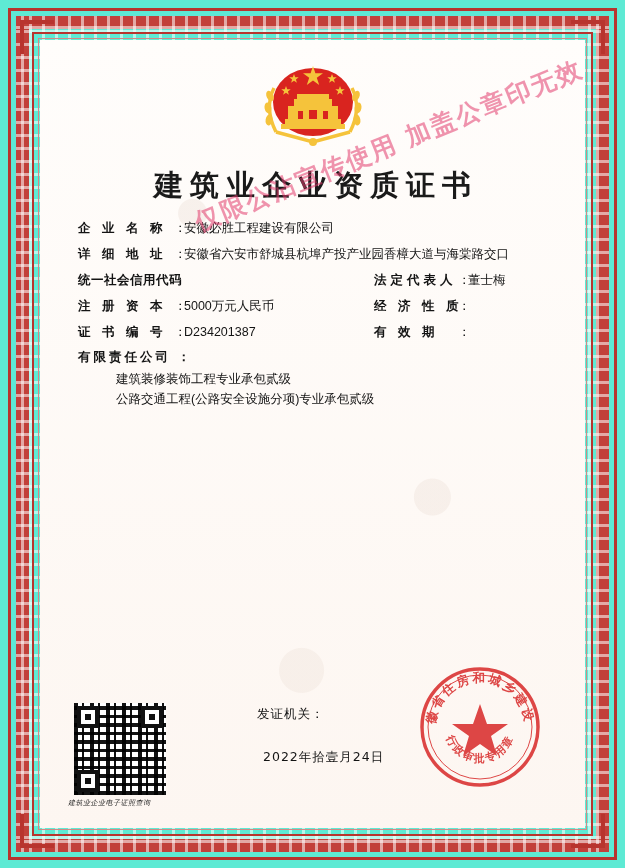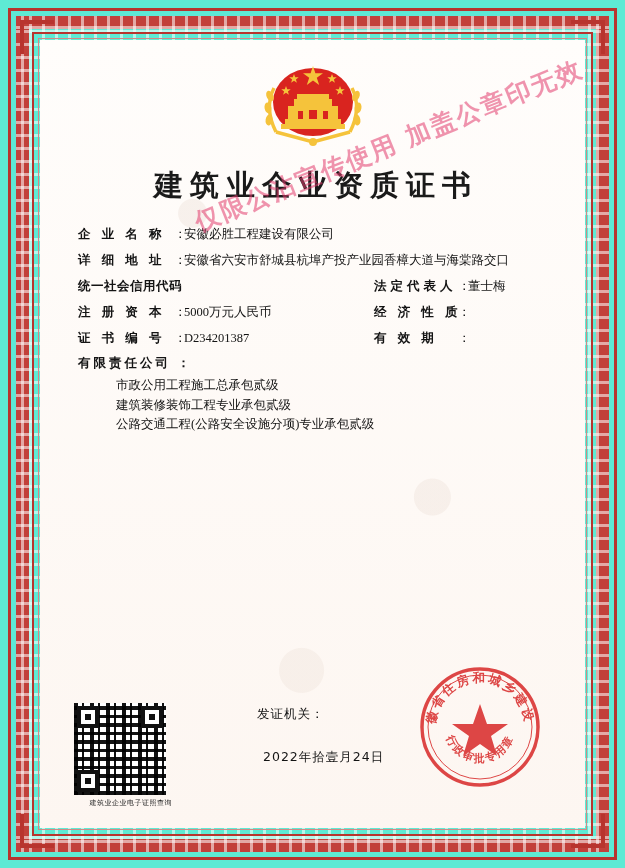--- a/index.html
+++ b/index.html
@@ -113,22 +113,22 @@
     letter-spacing: 7px;
     color: #1a1a1a;
     text-indent: 7px;
   }
 
   
   .fields {
     position: absolute;
     left: 38px;
     right: 30px;
-    top: 186px;
-    font-family: Liberation Serif, serif;
+    top: 180px;
+    font-family: Liberation Sans, sans-serif;
     font-size: 12.5px;
     color: #141414;
   }
   .row {
     display: flex;
     align-items: flex-start;
     margin-bottom: 9px;
     line-height: 1.35;
   }
   .label {
@@ -176,21 +176,22 @@
     white-space: nowrap;
     pointer-events: none;
   }
 
   
   .qr-wrap {
     position: absolute;
     left: 28px;
     bottom: 20px;
     width: 104px;
-    text-align: right;
+    text-align: left;
+    font-style: italic;
   }
   .qr-code {
     width: 92px;
     height: 92px;
     margin: 0 auto;
     background-color: #ffffff;
     background-image:
       repeating-linear-gradient(90deg, #111 0 4px, #fff 4px 8px, #111 8px 10px, #fff 10px 16px),
       repeating-linear-gradient(0deg, rgba(0,0,0,0.92) 0 4px, rgba(255,255,255,0) 4px 9px, rgba(0,0,0,0.92) 9px 12px, rgba(255,255,255,0) 12px 17px);
     background-blend-mode: multiply;
@@ -358,21 +359,20 @@
           <span class="value">D234201387</span>
         </span>
         <span class="col-right">
           <span class="label">有 效 期</span>
           <span class="colon">：</span>
         </span>
       </div>
 
       <div class="qual-head">有限责任公司 ：</div>
       <ul class="qual-list">
-        <li>市政公用工程施工总承包贰级</li>
         <li>建筑装修装饰工程专业承包贰级</li>
         <li>公路交通工程(公路安全设施分项)专业承包贰级</li>
       </ul>
     </div>
 
     <div class="watermark">仅限公沾宣传使用 加盖公章印无效</div>
 
     <div class="qr-wrap">
       <div class="qr-code">
         <span class="qr-eye tl"></span>

